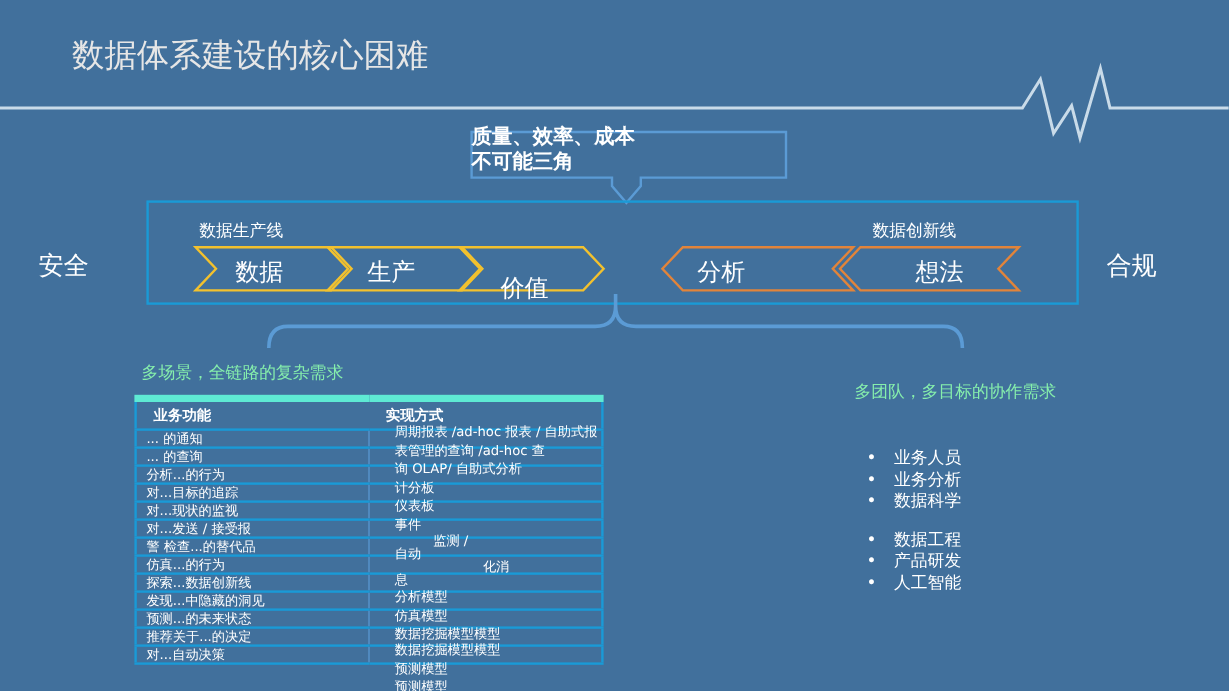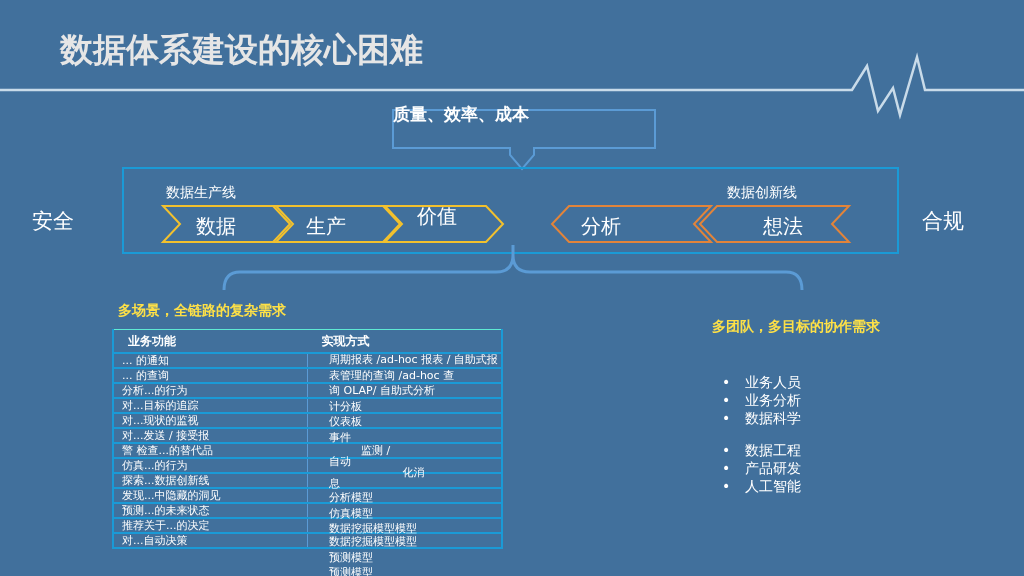--- a/index.html
+++ b/index.html
@@ -5,47 +5,47 @@
   html, body { margin: 0; padding: 0; }
   body {
     width: 1024px; height: 576px; overflow: hidden;
     background: #41709c;
     font-family: "DejaVu Sans", "Liberation Sans", sans-serif;
     color: #ffffff;
     position: relative;
   }
   .abs { position: absolute; }
   .title {
-    left: 60px; top: 28px; font-size: 33px; font-weight: bold;
+    left: 60px; top: 28px; font-size: 27px; font-weight: normal;
     color: #e6e6e6; letter-spacing: 0px; white-space: nowrap;
   }
   .header-line { left: 0; top: 0; }
   .triangle-text {
     left: 393px; top: 104px; width: 262px; text-align: left;
     font-size: 17px; font-weight: bold; line-height: 21px; color: #ffffff;
   }
   .main-box {
     left: 122px; top: 167px; width: 777px; height: 87px;
     border: 2px solid #1a9ad6; box-sizing: border-box;
   }
   .line-label { font-size: 14px; color: #ffffff; white-space: nowrap; }
   .side-label { font-size: 21px; color: #ffffff; white-space: nowrap; }
   .chev-text { font-size: 20px; color: #ffffff; white-space: nowrap; }
-  .section-title { font-size: 14px; font-weight: bold; color: #fde047; white-space: nowrap; }
+  .section-title { font-size: 14px; font-weight: normal; color: #86efac; white-space: nowrap; }
   table.req {
     border-collapse: collapse; position: absolute; left: 112px; top: 329px;
     width: 391px; font-size: 11px; color: #ffffff;
   }
   table.req td, table.req th {
     border-top: 2px solid #1a9ad6; border-bottom: 2px solid #1a9ad6;
     padding: 0 0 0 10px; height: 13px; line-height: 13px; text-align: left;
     vertical-align: top; white-space: nowrap; overflow: visible;
   }
   table.req { border-left: 2px solid #1a9ad6; border-right: 2px solid #1a9ad6; }
-  table.req th { font-size: 12px; font-weight: bold; height: 18px; line-height: 22px; border-top: 1px solid #5eead4; }
+  table.req th { font-size: 12px; font-weight: bold; height: 18px; line-height: 22px; border-top: 6px solid #5eead4; }
   table.req td.c1 { border-right: 1px solid #5b9bd5; width: 185px; padding-left: 8px; }
   .impl-col { position: absolute; left: 329px; top: 352px; font-size: 11px; line-height: 15.6px; color: #ffffff; white-space: nowrap; }
   .impl-col div { height: 15.6px; }
   ul.teams { list-style: none; margin: 0; padding: 0; position: absolute; left: 722px; font-size: 14px; line-height: 18px; }
   ul.teams li { position: relative; padding-left: 23px; white-space: nowrap; }
   ul.teams li .dot { position: absolute; left: 0; top: 0; }
 </style>
 </head>
 <body>
 
@@ -53,20 +53,21 @@
   <polyline points="0,90 852,90 867,66 878,111 893,88 900,115 917,57 925,90 1024,90" fill="none" stroke="#c9dbe9" stroke-width="2.5" stroke-linejoin="miter"></polyline>
 </svg>
 
 <div class="abs title">数据体系建设的核心困难</div>
 
 <svg class="abs" style="left:390px;top:107px;" width="270" height="66" viewBox="0 0 270 66">
   <path d="M3,3 H265 V41 H144 V48 L132,62 L120,48 V41 H3 Z" fill="none" stroke="#5b9bd5" stroke-width="2"></path>
 </svg>
 <div class="abs triangle-text">
   <div>质量、效率、成本</div>
+  <div>不可能三角</div>
 </div>
 
 <div class="abs main-box"></div>
 
 <div class="abs side-label" style="left:32px;top:207px;">安全</div>
 <div class="abs side-label" style="left:922px;top:207px;">合规</div>
 
 <div class="abs line-label" style="left:166px;top:184px;">数据生产线</div>
 <div class="abs line-label" style="left:727px;top:184px;">数据创新线</div>
 
@@ -81,21 +82,21 @@
   <g fill="none" stroke="#e2843a" stroke-width="2">
     <path d="M711,206 H569 L552,224 L569,242 H711 L694,224 Z"></path>
     <path d="M849,206 H717 L700,224 L717,242 H849 L832,224 Z"></path>
   </g>
 
   <path d="M513,245 V255 Q513,272 496,272 H240 Q224,272 224,290 M513,255 Q513,272 530,272 H786 Q802,272 802,290" fill="none" stroke="#5b9bd5" stroke-width="3"></path>
 </svg>
 
 <div class="abs chev-text" style="left:196px;top:213px;">数据</div>
 <div class="abs chev-text" style="left:306px;top:213px;">生产</div>
-<div class="abs chev-text" style="left:417px;top:203px;">价值</div>
+<div class="abs chev-text" style="left:417px;top:227px;">价值</div>
 <div class="abs chev-text" style="left:581px;top:213px;">分析</div>
 <div class="abs chev-text" style="left:763px;top:213px;">想法</div>
 
 <div class="abs section-title" style="left:118px;top:302px;">多场景，全链路的复杂需求</div>
 
 <table class="req">
   <tbody>
       <tr>
     <th style="padding-left:14px;">业务功能</th>
     <th style="padding-left:14px;">实现方式</th>

